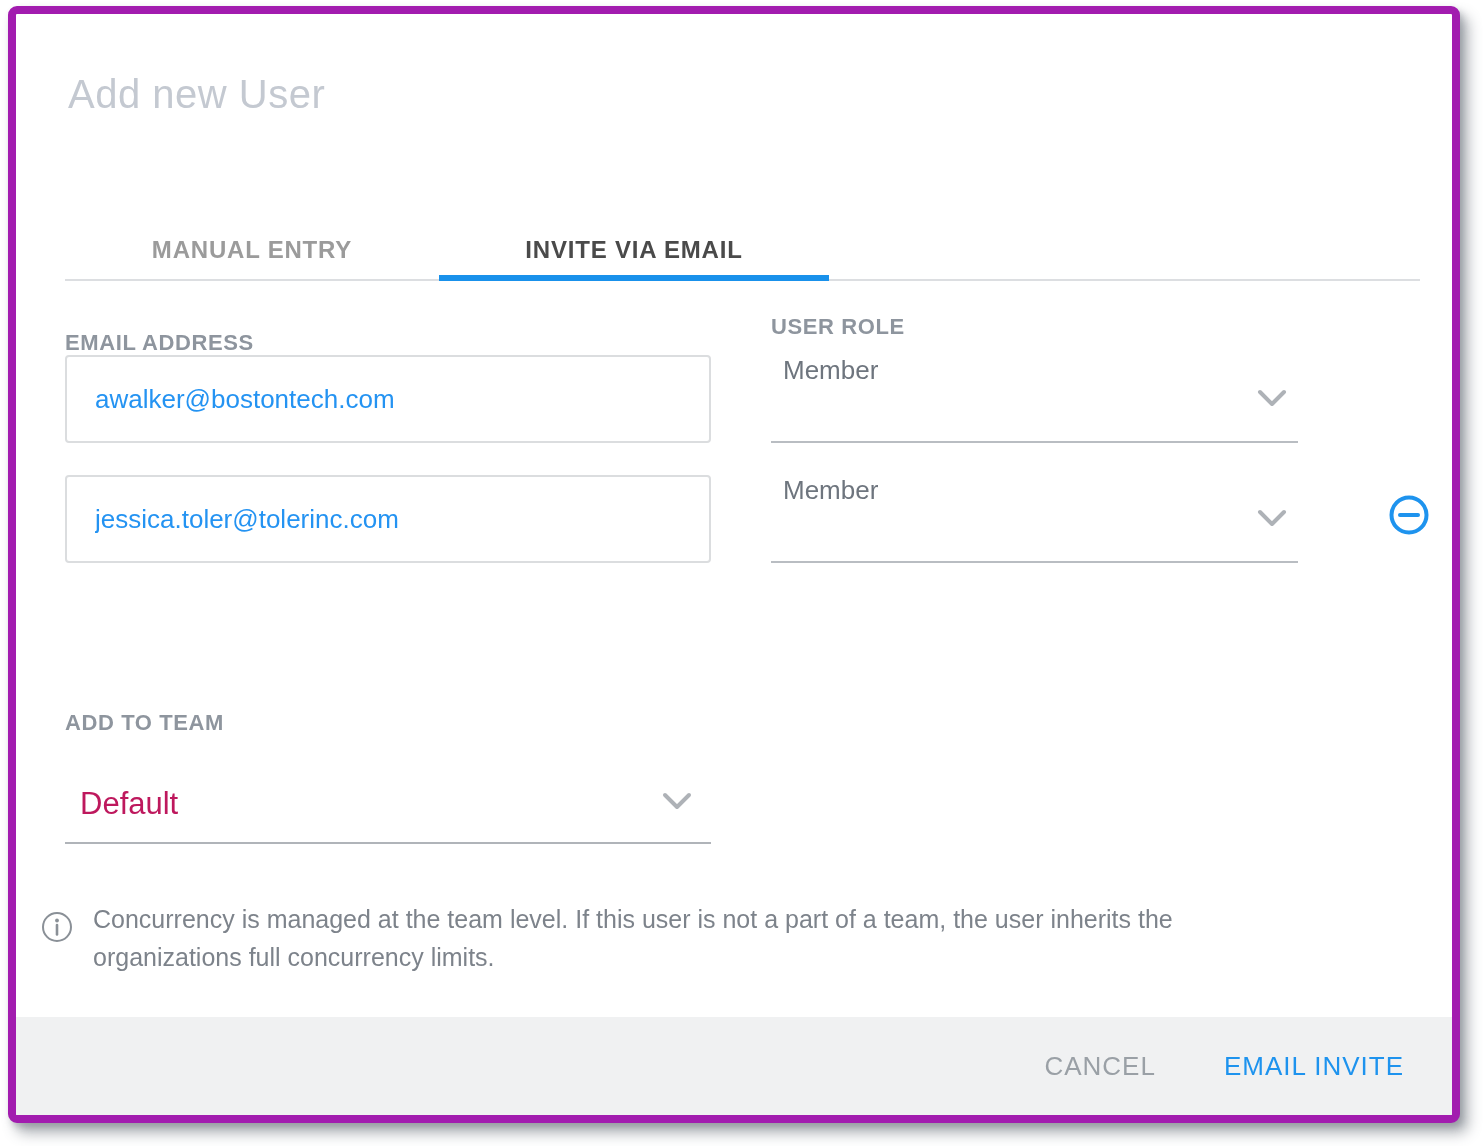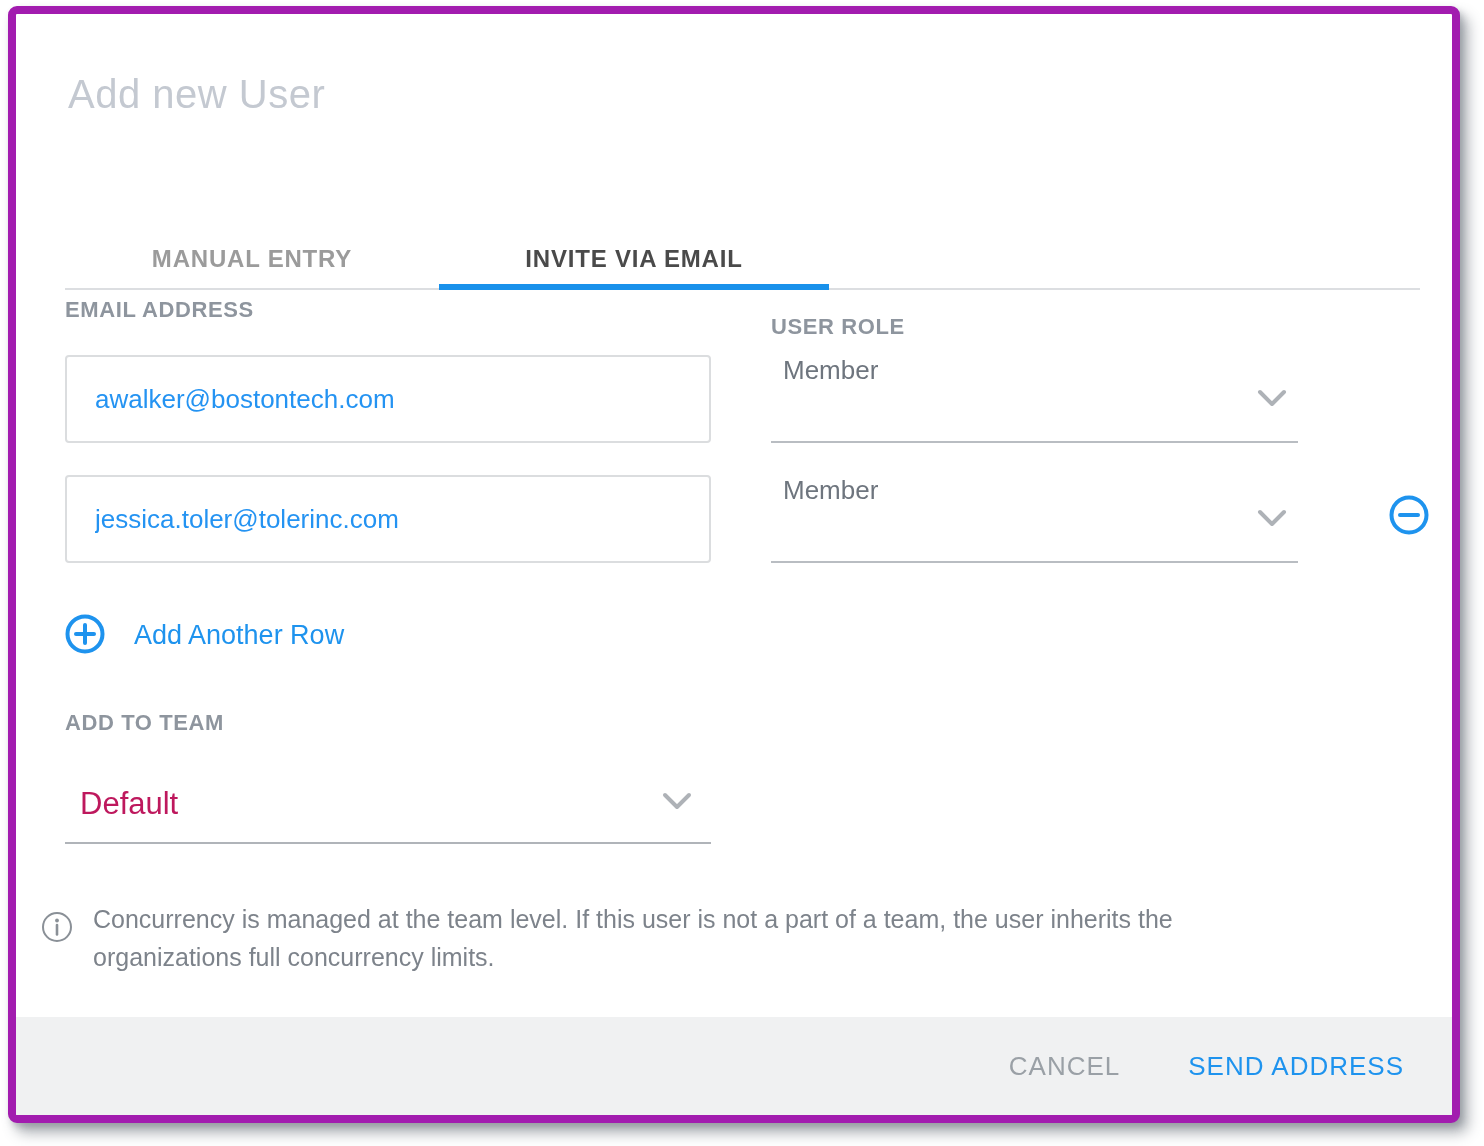--- a/index.html
+++ b/index.html
@@ -12,21 +12,21 @@
     box-shadow: 8px 10px 14px rgba(75,85,95,.45), 3px 4px 6px rgba(75,85,95,.25);
     overflow:hidden;
   }
 
   .dialog-title {
     position:absolute; left:52px; top:58px;
     font-size:40px; font-weight:normal; color:#c4c9d1; letter-spacing:.5px;
   }
 
   .tab-bar {
-    position:absolute; left:49px; top:216px; width:1355px; height:60px;
+    position:absolute; left:49px; top:207px; width:1355px; height:60px;
     border-bottom:2px solid #dcdee1; display:flex;text-align:right;
   }
   .tab {
     height:100%; display:flex; align-items:center; justify-content:center;
     font-weight:bold; font-size:24px; letter-spacing:.8px; position:relative;
     cursor:pointer;
   }
   .tab-manual { width:374px; color:#9b9b9b; }
   .tab-invite { width:390px; color:#4a4a4a; }
   .tab-underline {
@@ -112,21 +112,21 @@
   <h1 class="dialog-title">Add new User</h1>
 
   <div class="tab-bar">
     <div class="tab tab-manual">MANUAL ENTRY</div>
     <div class="tab tab-invite">
       <span>INVITE VIA EMAIL</span>
       <div class="tab-underline"></div>
     </div>
   </div>
 
-  <div class="field-label" style="left:49px; top:283px;">EMAIL ADDRESS</div>
+  <div class="field-label" style="left:49px; top:316px;">EMAIL ADDRESS</div>
   <div class="field-label" style="left:755px; top:300px;">USER ROLE</div>
 
   <input class="email-input row1" type="text" value="awalker@bostontech.com" style="">
   <div class="role-select row1">
     <span class="sel-text">Member</span>
     <span class="chevron">
       <svg width="32" height="20" viewBox="0 0 32 20">
         <polyline points="4,3 16,15 28,3" fill="none" stroke="#aeb2b7" stroke-width="4" stroke-linecap="round" stroke-linejoin="round"></polyline>
       </svg>
     </span>
@@ -144,30 +144,20 @@
 
   <button class="remove-btn">
     <span>
       <svg width="44" height="44" viewBox="0 0 44 44">
         <circle cx="22" cy="22" r="17.5" fill="none" stroke="#1e93ee" stroke-width="4"></circle>
         <line x1="13" y1="22" x2="31" y2="22" stroke="#1e93ee" stroke-width="4" stroke-linecap="round"></line>
       </svg>
     </span>
   </button>
 
-  <button class="add-row-btn">
-    <span>
-      <svg width="44" height="44" viewBox="0 0 44 44">
-        <circle cx="22" cy="22" r="17.5" fill="none" stroke="#1e93ee" stroke-width="4"></circle>
-        <line x1="13" y1="22" x2="31" y2="22" stroke="#1e93ee" stroke-width="4" stroke-linecap="round"></line>
-        <line x1="22" y1="13" x2="22" y2="31" stroke="#1e93ee" stroke-width="4" stroke-linecap="round"></line>
-      </svg>
-    </span>
-    <span class="add-label">Add Another Row</span>
-  </button>
 
   <div class="field-label team-label">ADD TO TEAM</div>
 
   <div class="team-select">
     <span class="sel-text">Default</span>
     <span class="chevron">
       <svg width="32" height="20" viewBox="0 0 32 20">
         <polyline points="4,3 16,15 28,3" fill="none" stroke="#aeb2b7" stroke-width="4" stroke-linecap="round" stroke-linejoin="round"></polyline>
       </svg>
     </span>
@@ -179,16 +169,16 @@
         <circle cx="16" cy="16" r="14" fill="none" stroke="#8a9097" stroke-width="2"></circle>
         <circle cx="16" cy="9.5" r="1.9" fill="#8a9097"></circle>
         <line x1="16" y1="14" x2="16" y2="23.5" stroke="#8a9097" stroke-width="2.6" stroke-linecap="round"></line>
       </svg>
     </span>
     <span class="note-text">Concurrency is managed at the team level. If this user is not a part of a team, the user inherits the organizations full concurrency limits.</span>
   </div>
 
   <div class="footer">
     <button class="footer-btn cancel-btn">CANCEL</button>
-    <button class="footer-btn send-btn">SEND ADDRESS</button>
+    <button class="footer-btn send-btn">EMAIL INVITE</button>
   </div>
 
 </div>
 
 </body></html>

